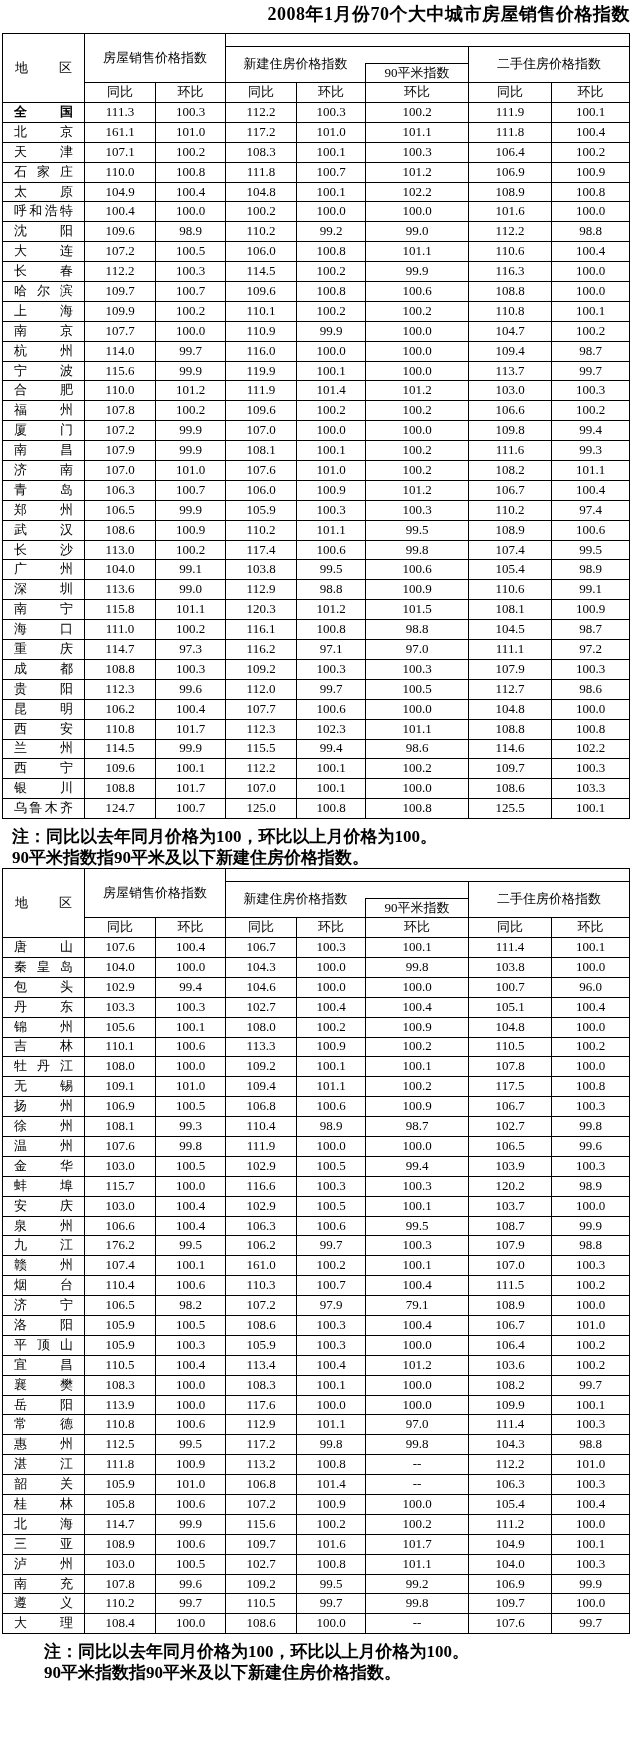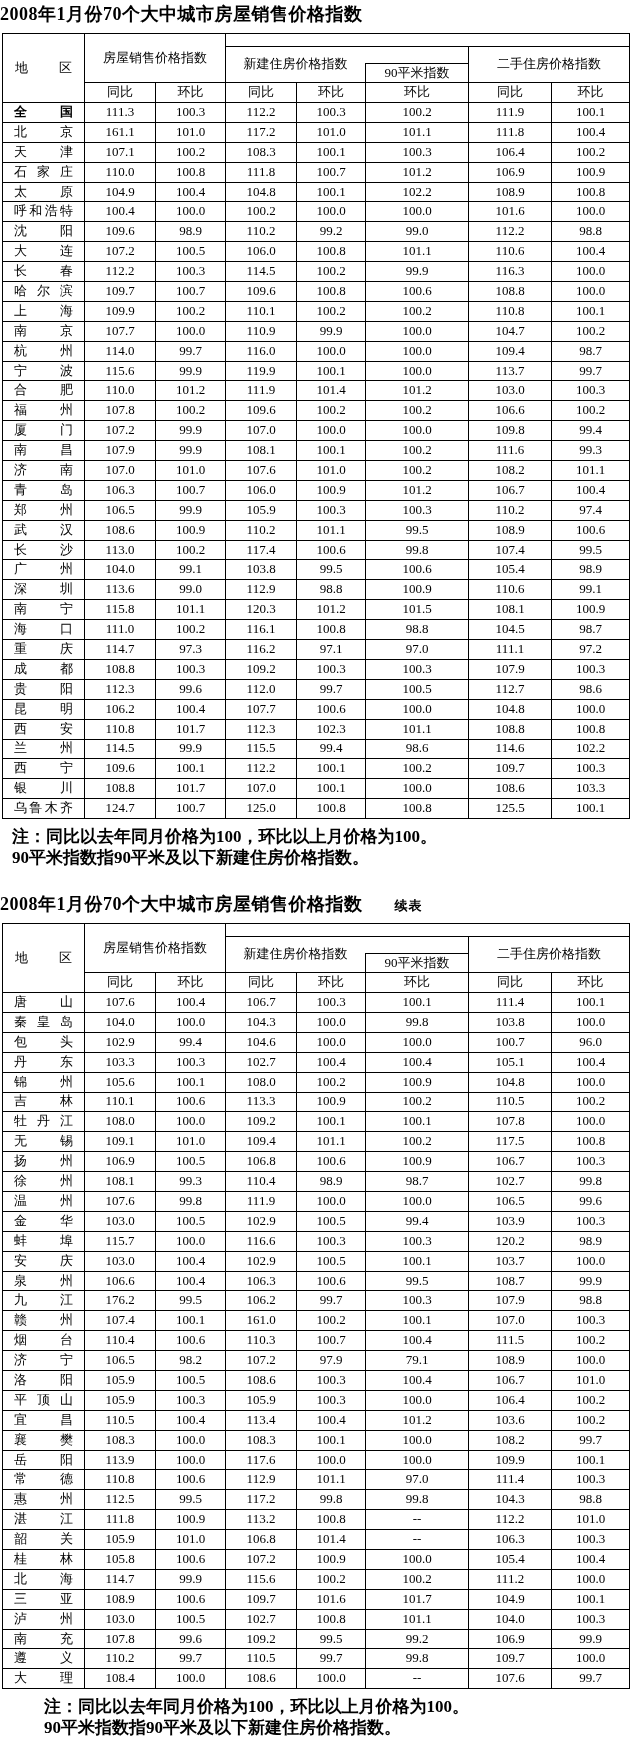--- a/index.html
+++ b/index.html
@@ -1,18 +1,18 @@
 <!DOCTYPE html>
 <html><head>
 <meta charset="utf-8">
 <style>
   html,body{margin:0;padding:0;background:#fff;}
   body{width:630px;color:#000;font-family:"Liberation Serif","DejaVu Serif",serif;}
   .page{width:630px;}
-  .title{ text-align:left;font-size:18px;font-weight:bold;margin:2px 0 7px;letter-spacing:0.5px;}
+  .title{ text-align:right;font-size:18px;font-weight:bold;margin:2px 0 7px;letter-spacing:0.5px;}
   .title2{margin-top:24px;margin-bottom:7px;}
   .cont{font-size:13px;margin-left:32px;letter-spacing:1px;}
   table{border-collapse:collapse;table-layout:fixed;width:627px;margin-left:2px;}
   col.c-region{width:82px;} col.c1{width:71px;} col.c2{width:70px;} col.c3{width:71px;}
   col.c4{width:69px;} col.c5{width:103px;} col.c6{width:83px;} col.c7{width:78px;}
   th,td{border:1px solid #000;padding:0;font-weight:normal;font-size:13px;line-height:1.15;}
   thead .hr1{height:13px;}
   thead .hr2{height:17px;}
   thead .hr3{height:19px;}
   thead .hr4{height:20px;text-align:center;}
@@ -431,23 +431,20 @@
           <td class="num">100.1</td>
         </tr>
       </tbody>
   </table>
 
   <div class="notes">
     <div class="l1">注：同比以去年同月价格为100，环比以上月价格为100。</div>
     <div class="l2">90平米指数指90平米及以下新建住房价格指数。</div>
   </div>
 
-  <div class="title title2">
-    <span>2008年1月份70个大中城市房屋销售价格指数</span><span class="cont">续表</span>
-  </div>
 
   <table class="t2">
     <colgroup>
       <col class="c-region">
         <col class="c1">
         <col class="c2">
         <col class="c3">
       <col class="c4">
         <col class="c5">
         <col class="c6">

